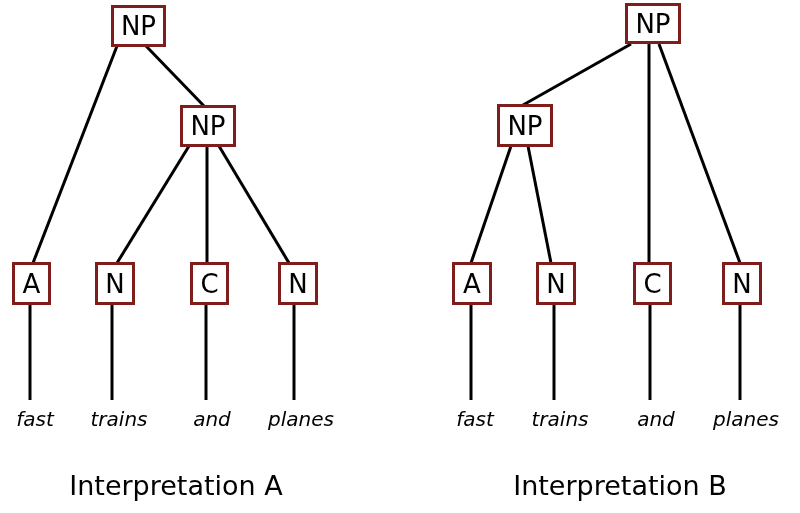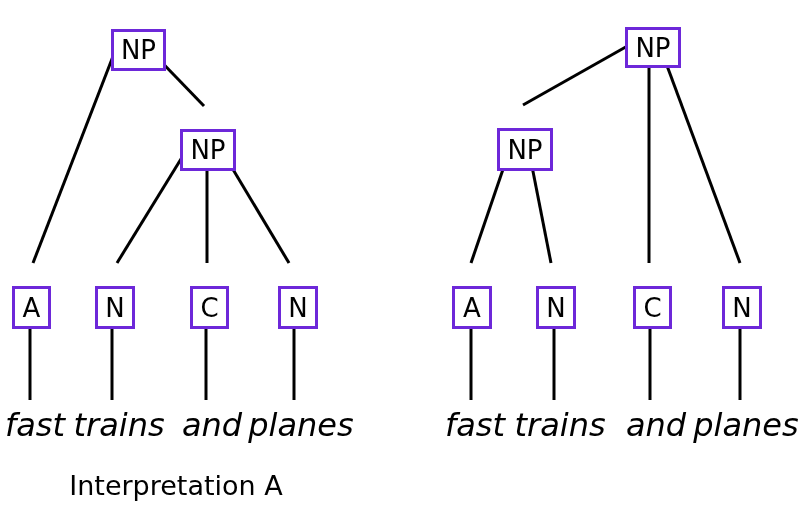--- a/index.html
+++ b/index.html
@@ -24,35 +24,34 @@
     height: 513px;
   }
   .edges line {
     stroke: #000000;
     stroke-width: 3;
     stroke-linecap: butt;
   }
   .node {
     position: absolute;
     box-sizing: border-box;
-    border: 3px solid #6d28d9;
+    border: 3px solid #7f1d1d;
     background: #ffffff;
     display: flex;
     align-items: center;
     justify-content: center;
     font-size: 26px;
     line-height: 1;
     color: #000000;
-    margin-top: 24px;
   }
   .word {
     position: absolute;
     transform: translateX(-50%);
     font-style: italic;
-    font-size: 32px;
+    font-size: 20px;
     line-height: 1;
     white-space: nowrap;
     color: #000000;
   }
   .caption {
     position: absolute;
     transform: translateX(-50%);
     font-size: 27px;
     line-height: 1;
     white-space: nowrap;
@@ -106,14 +105,15 @@
   <div class="node" style="left:452px; top:262px; width:40px; height:43px;">A</div>
   <div class="node" style="left:536px; top:262px; width:40px; height:43px;">N</div>
   <div class="node" style="left:633px; top:262px; width:39px; height:43px;">C</div>
   <div class="node" style="left:722px; top:262px; width:40px; height:43px;">N</div>
 
   <span class="word" style="left:475px; top:409px;">fast</span>
   <span class="word" style="left:560px; top:409px;">trains</span>
   <span class="word" style="left:656px; top:409px;">and</span>
   <span class="word" style="left:746px; top:409px;">planes</span>
 
+  <span class="caption" style="left:620px; top:472px;">Interpretation B</span>
 
 </div>
 
 </body></html>

